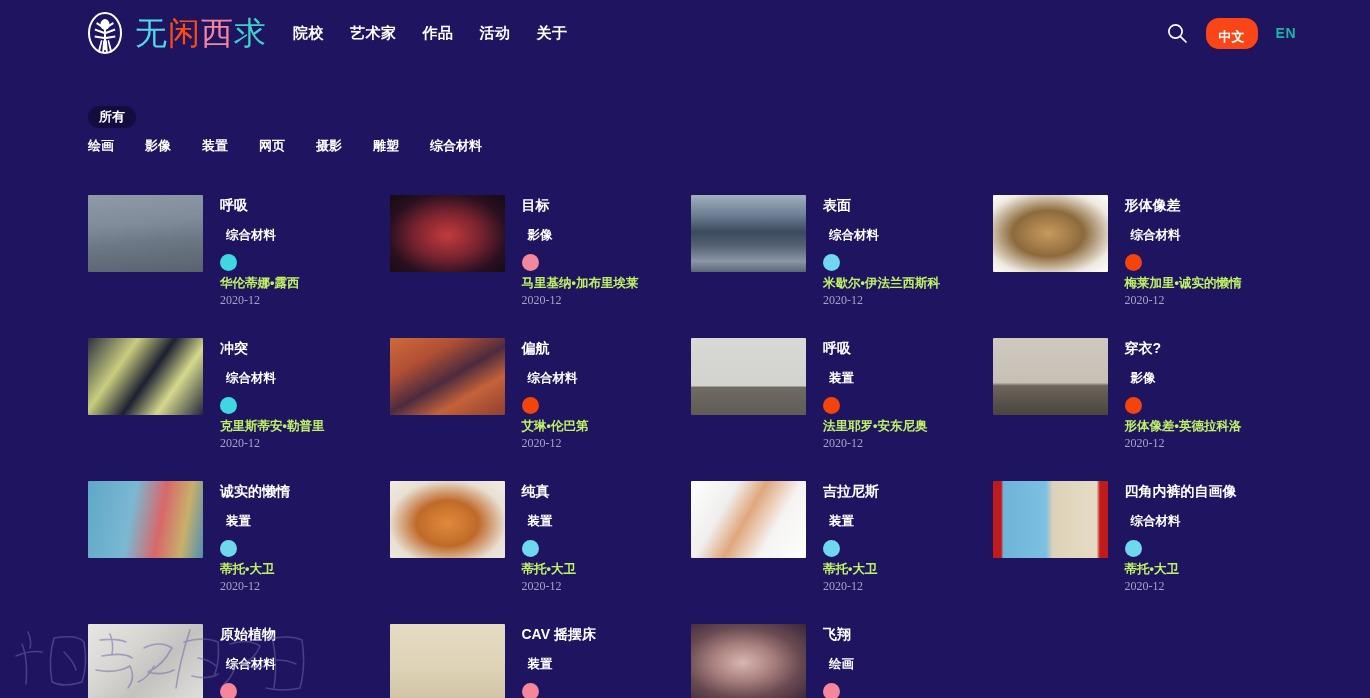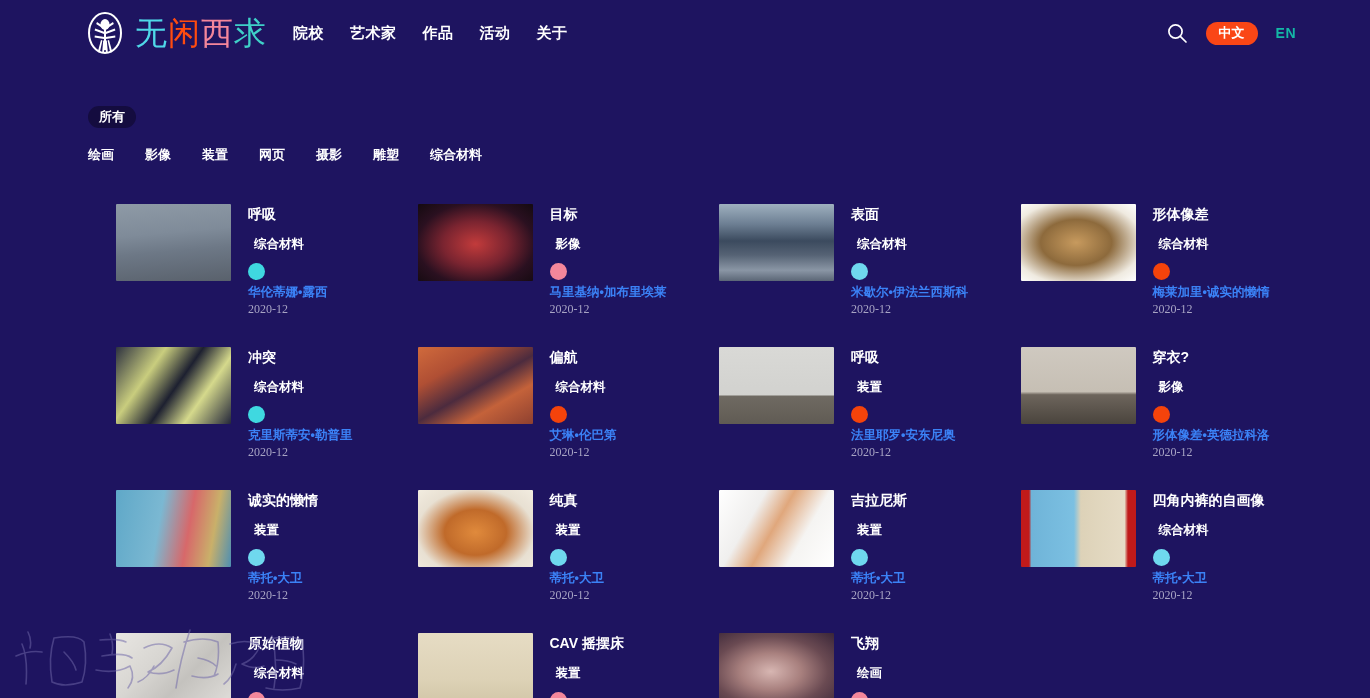--- a/index.html
+++ b/index.html
@@ -75,37 +75,37 @@
     width: 22px; height: 22px;
     cursor: pointer;
     display: block;
   }
   .lang-pill {
     background: #fa4616;
     color: #ffffff;
     font-size: 13px;
     font-weight: 700;
     border-radius: 13px;
-    padding: 4px 13px 6px 13px;
+    padding: 12px 13px 6px 13px;
     line-height: 1;
     cursor: pointer;
     border: none;
     font-family: "DejaVu Sans", "Liberation Sans", sans-serif;
   }
   .lang-en {
     color: #14b8a6;
     font-size: 14px;
     font-weight: 700;
     cursor: pointer;
     letter-spacing: 0.5px;
   }
 
   
   .filters { padding: 40px 0 0 88px; }
-  .filter-row-active { margin-bottom: 18px; }
+  .filter-row-active { margin-bottom: 9px; }
   .chip-active {
     display: inline-block;
     background: #140c3f;
     color: #ffffff;
     font-size: 13px;
     font-weight: 700;
     border-radius: 11px;
     padding: 4px 11px 5px 11px;
     line-height: 1;
     cursor: pointer;
@@ -130,21 +130,20 @@
     grid-template-columns: repeat(4, 1fr);
     column-gap: 0px;
     row-gap: 31px;
     width: 1294px;
   }
   .card {
     display: flex;
     align-items: flex-start;
     gap: 17px;
     cursor: pointer;
-    margin-left: 28px;
   }
   .thumb {
     width: 115px;
     height: 77px;
     flex: 0 0 115px;
     border-radius: 1px;
     background-size: cover;
     background-position: center;
     overflow: hidden;
     position: relative;
@@ -171,21 +170,21 @@
     padding-left: 6px;
     margin-bottom: 12px;
     white-space: nowrap;
   }
   .dot {
     width: 17px; height: 17px;
     border-radius: 50%;
     margin-bottom: 5px;
   }
   .card-artist {
-    color: #3b82f6;
+    color: #bef264;
     font-size: 12.5px;
     font-weight: 700;
     line-height: 15px;
     white-space: nowrap;
     margin-bottom: 2px;
   }
   .card-date {
     color: #a8a4c4;
     font-size: 12px;
     font-weight: 400;

